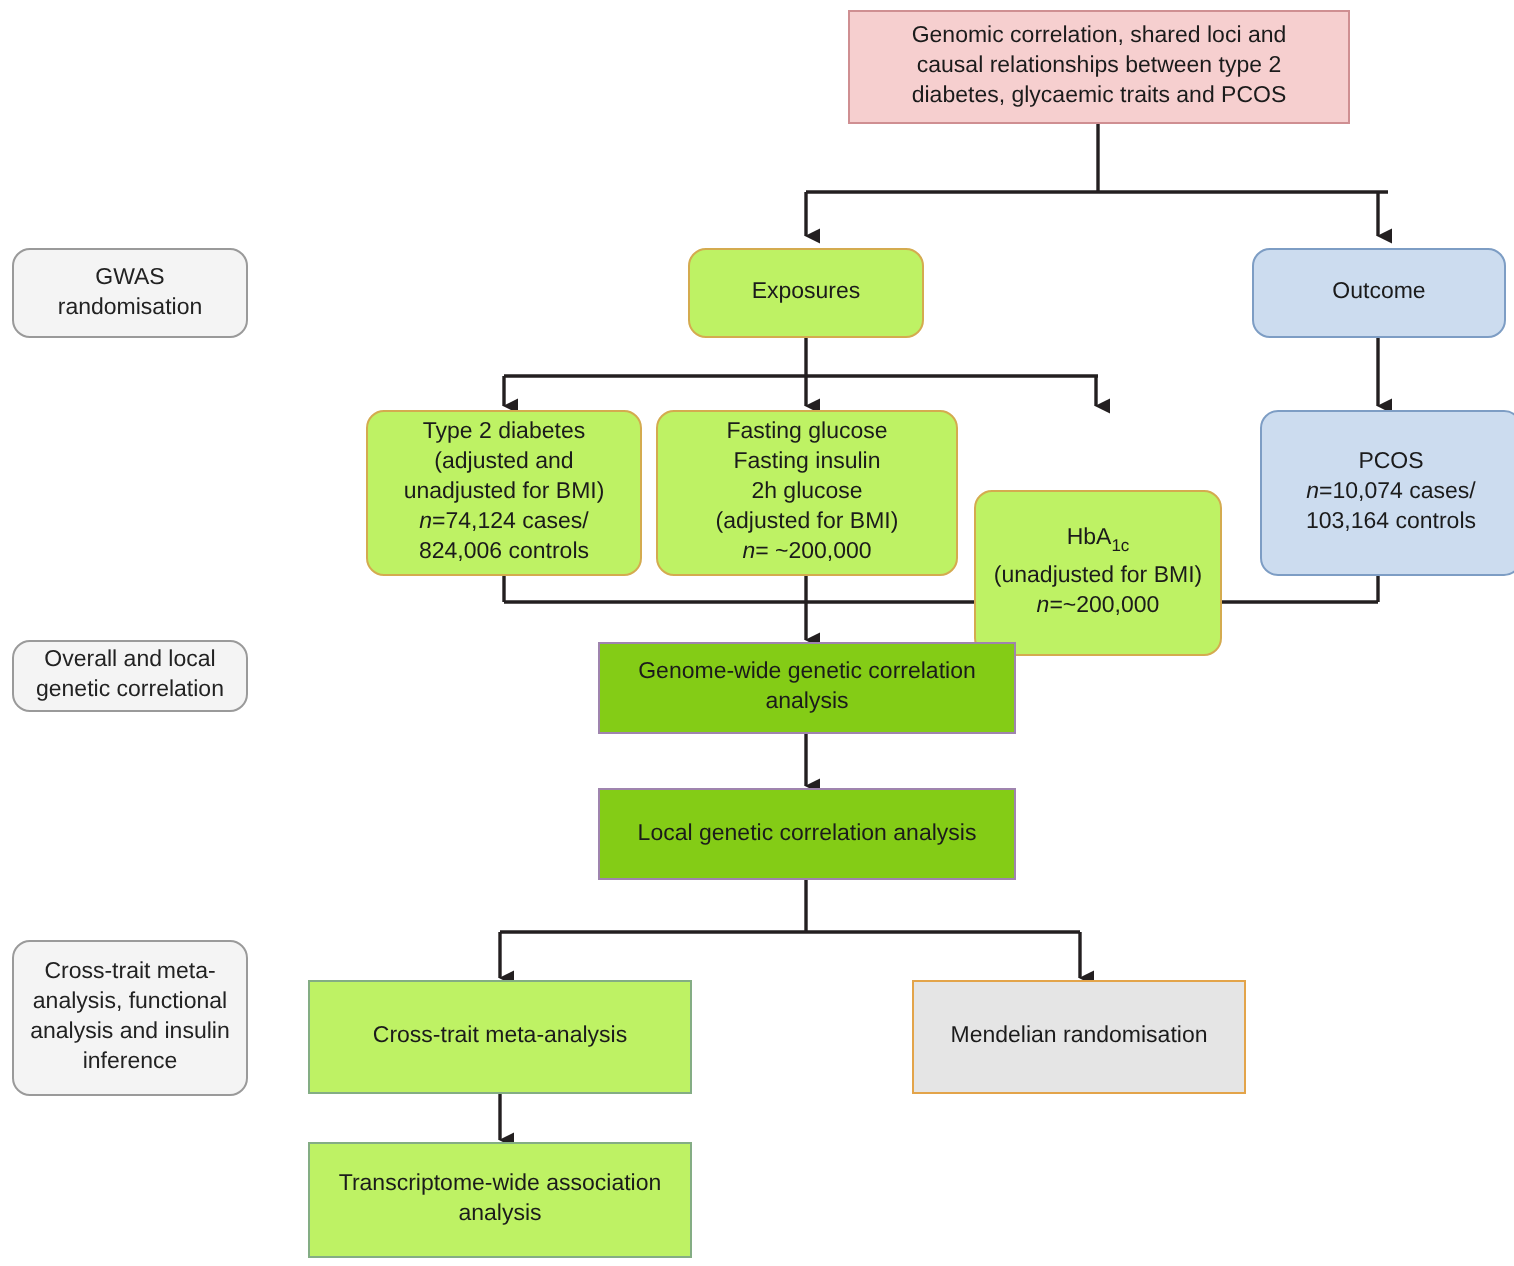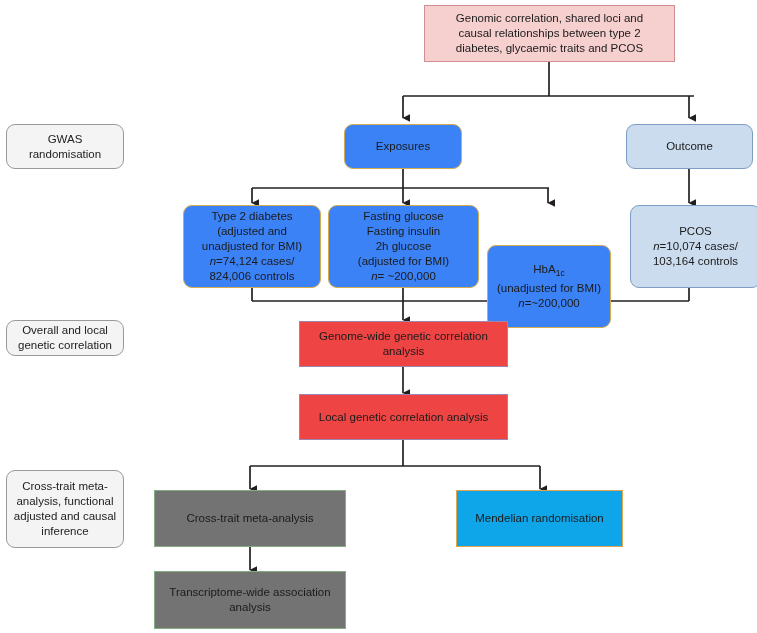--- a/index.html
+++ b/index.html
@@ -41,26 +41,26 @@
   .node .txt { width: 100%; }
   
   .stage {
     background: #f4f4f4;
     border: 1px solid #9a9a9a;
     border-radius: 10px;
     color: #222;
   }
   
   .n-pink   { background: #f6cfcf; border: 1px solid #cf8f92; }
-  .n-yellow { background: #3b82f6; border: 1px solid #d4ab4f; }
+  .n-yellow { background: #bef264; border: 1px solid #d4ab4f; }
   .n-blue   { background: #ccdcef; border: 1px solid #7d9dc4; }
-  .n-purple { background: #ef4444; border: 1px solid #9f84ae; }
-  .n-green  { background: #737373; border: 1px solid #84ad84; }
+  .n-purple { background: #84cc16; border: 1px solid #9f84ae; }
+  .n-green  { background: #bef264; border: 1px solid #84ad84; }
   .n-orange { background: #fce3c8; border: 1px solid #e2a martins; }
-  .n-orange { background: #0ea5e9; border: 1px solid #e3a44a; }
+  .n-orange { background: #e5e5e5; border: 1px solid #e3a44a; }
   .rounded { border-radius: 9px; }
   .ital { font-style: italic; }
   sub { font-size: 8.5px; }
 </style>
 </head>
 <body>
 
 <div id="canvas">
 
   <svg class="edges" viewBox="0 0 757 633">
@@ -120,21 +120,21 @@
     <div class="txt">
       <div>Overall and local</div>
       <div>genetic correlation</div>
     </div>
   </div>
 
   <div class="node stage rounded" style="left:6px; top:470px; width:118px; height:78px;">
     <div class="txt">
       <div>Cross-trait meta-</div>
       <div>analysis, functional</div>
-      <div>adjusted and causal</div>
+      <div>analysis and insulin</div>
       <div>inference</div>
     </div>
   </div>
 
   <div class="node n-yellow rounded" style="left:344px; top:124px; width:118px; height:45px;">
     <div class="txt">
       <div>Exposures</div>
     </div>
   </div>
 

